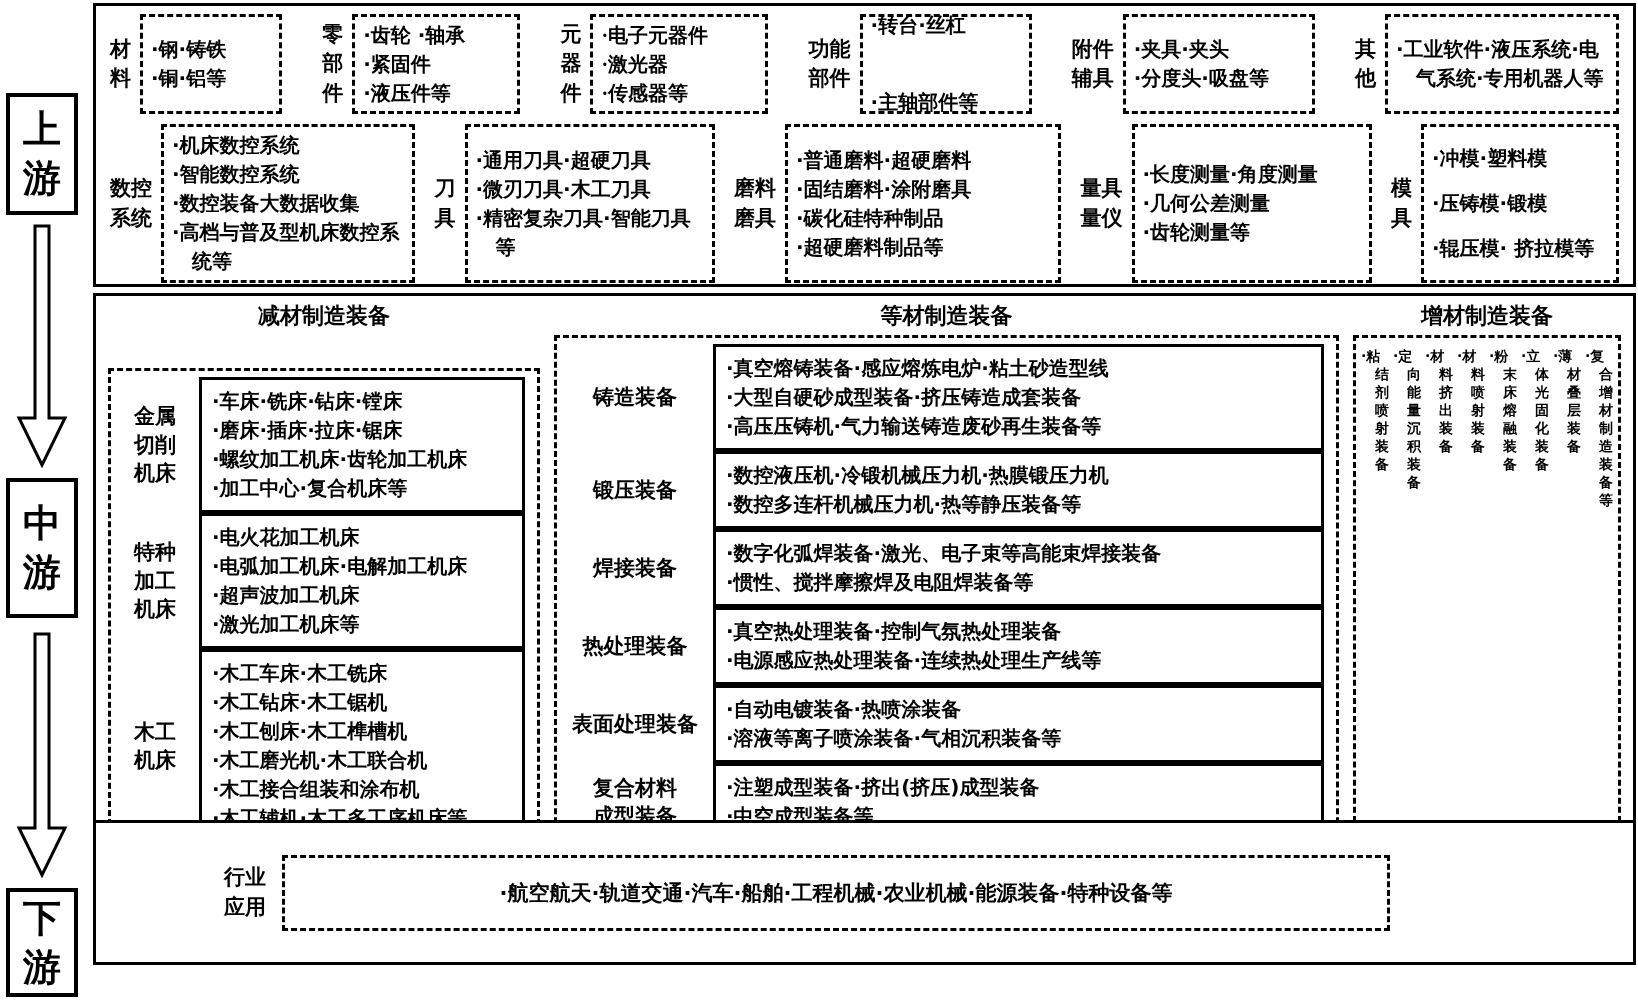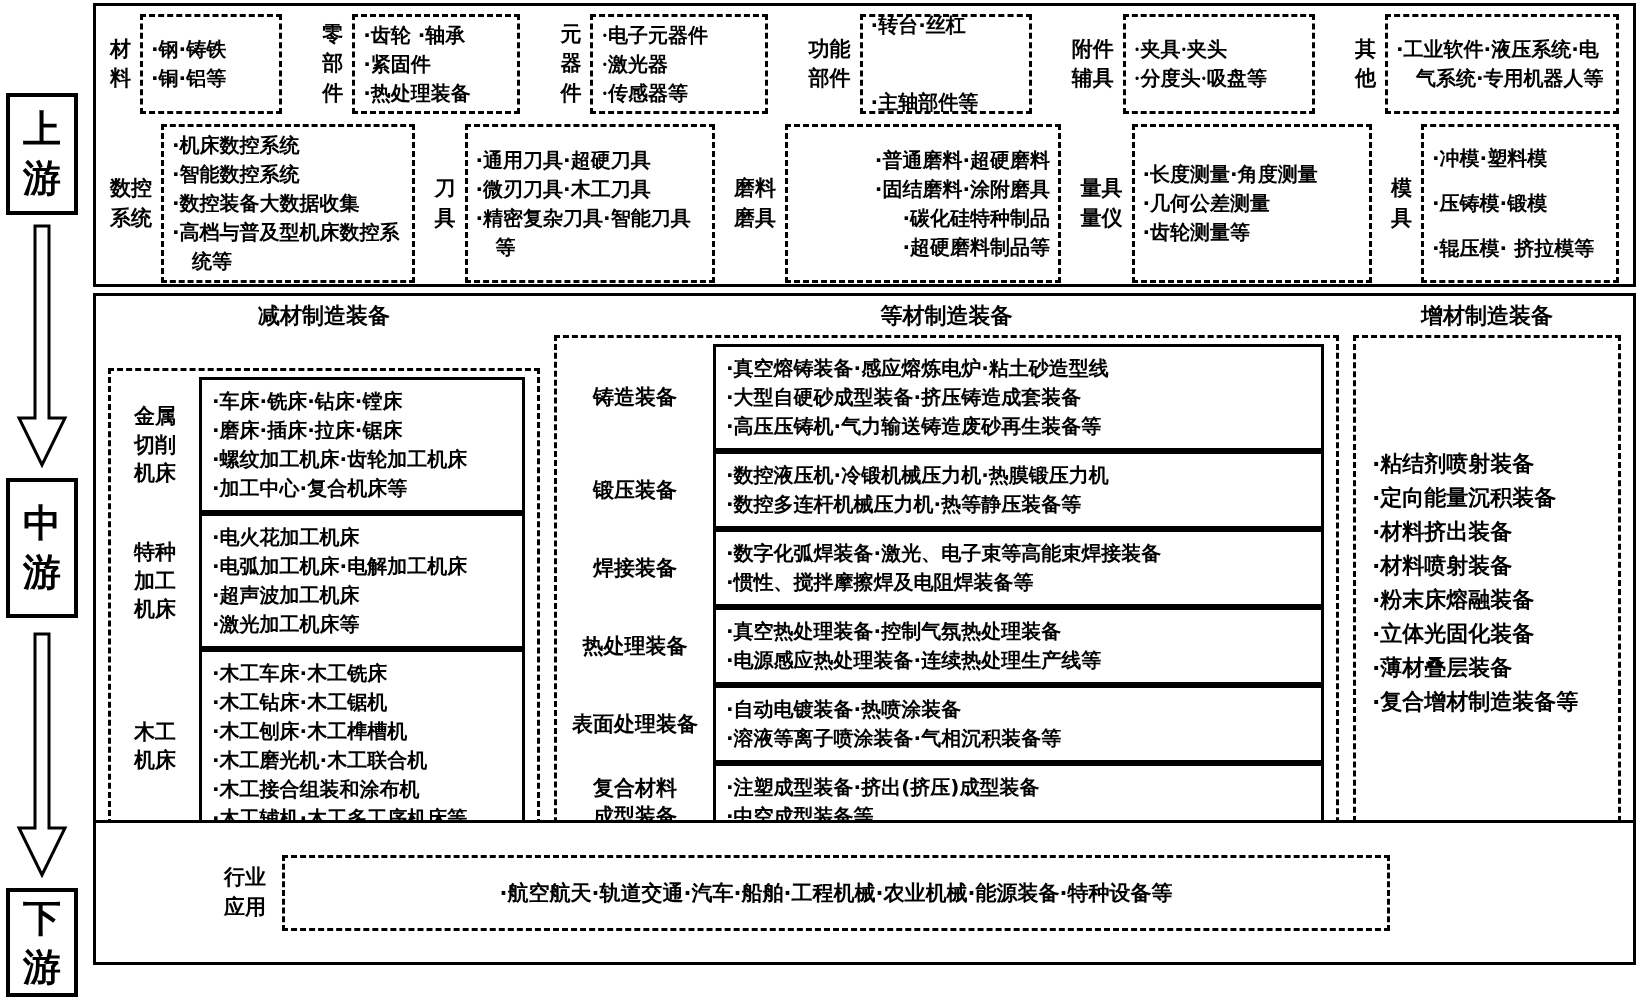--- a/index.html
+++ b/index.html
@@ -33,40 +33,40 @@
   .ubox{
     border:3px dashed #000;box-sizing:border-box;height:100%;
     padding:4px 8px;display:flex;flex-direction:column;justify-content:center;
     font-size:20px;line-height:1.45;
   }
   .item{padding-left:1em;text-indent:-1em;}
   #u-row1 .ugroup:nth-child(1) .ubox{width:142px;}
   #u-row1 .ugroup:nth-child(2) .ubox{width:168px;}
   #u-row1 .ugroup:nth-child(3) .ubox{width:178px;font-family:Liberation Serif, serif;}
   #u-row1 .ugroup:nth-child(4) .ubox{width:172px;gap:48px;}
-  #u-row1 .ugroup:nth-child(5) .ubox{width:192px;font-family:Liberation Serif, serif;}
+  #u-row1 .ugroup:nth-child(5) .ubox{width:192px;}
   #u-row1 .ugroup:nth-child(6) .ubox{width:234px;}
   #u-row2 .ugroup:nth-child(1) .ubox{width:254px;}
   #u-row2 .ugroup:nth-child(2) .ubox{width:250px;}
-  #u-row2 .ugroup:nth-child(3) .ubox{width:276px;text-align:right;}
+  #u-row2 .ugroup:nth-child(3) .ubox{width:276px;}
   #u-row2 .ugroup:nth-child(4) .ubox{width:240px;}
   #u-row2 .ugroup:nth-child(5) .ubox{width:198px;gap:16px;}
   
   .mcol{display:flex;flex-direction:column;}
   .mcol-header{text-align:center;font-size:22px;padding:1px 0 4px;flex:none;}
   .mcol-box{flex:1;border:3px dashed #000;box-sizing:border-box;}
   #mcol1{width:432px;gap:33px;}
   #mcol1 .mcol-box,#mcol2 .mcol-box{display:flex;flex-direction:column;justify-content:space-evenly;padding:6px 12px;}
   #mcol2{flex:1;}
   #mcol3{width:268px;}
   .mgroup{display:flex;align-items:center;gap:12px;}
   .mglabel{flex:none;text-align:center;white-space:pre-line;font-size:21px;line-height:1.35;width:64px;}
   #mcol2 .mglabel{width:132px;}
   .mgbox{border:3px solid #000;flex:1;padding:7px 10px;font-size:20px;line-height:1.45;box-sizing:border-box;}
-  #mcol3 .mcol-box{display:flex;flex-direction:column;justify-content:center;gap:4px;padding:10px 16px;font-size:22px;}
+  #mcol3 .mcol-box{display:flex;flex-direction:row;justify-content:center;gap:4px;padding:10px 16px;font-size:14px;}
   
   #down-label{white-space:pre-line;text-align:center;font-size:21px;line-height:1.4;flex:none;}
   #down-box{
     width:1108px;height:76px;border:3px dashed #000;box-sizing:border-box;
     display:flex;align-items:center;justify-content:center;text-align:center;font-size:21px;
   }
 </style>
 </head>
 <body>
 
@@ -97,21 +97,21 @@
           <div class="item">·铜·铝等</div>
         </div>
       </div>
       <div class="ugroup">
         <div class="ulabel">零
 部
 件</div>
         <div class="ubox">
           <div class="item">·齿轮 ·轴承</div>
           <div class="item">·紧固件</div>
-          <div class="item">·热处理装备</div>
+          <div class="item">·液压件等</div>
         </div>
       </div>
       <div class="ugroup">
         <div class="ulabel">元
 器
 件</div>
         <div class="ubox">
           <div class="item">·电子元器件</div>
           <div class="item">·激光器</div>
           <div class="item">·传感器等</div>

